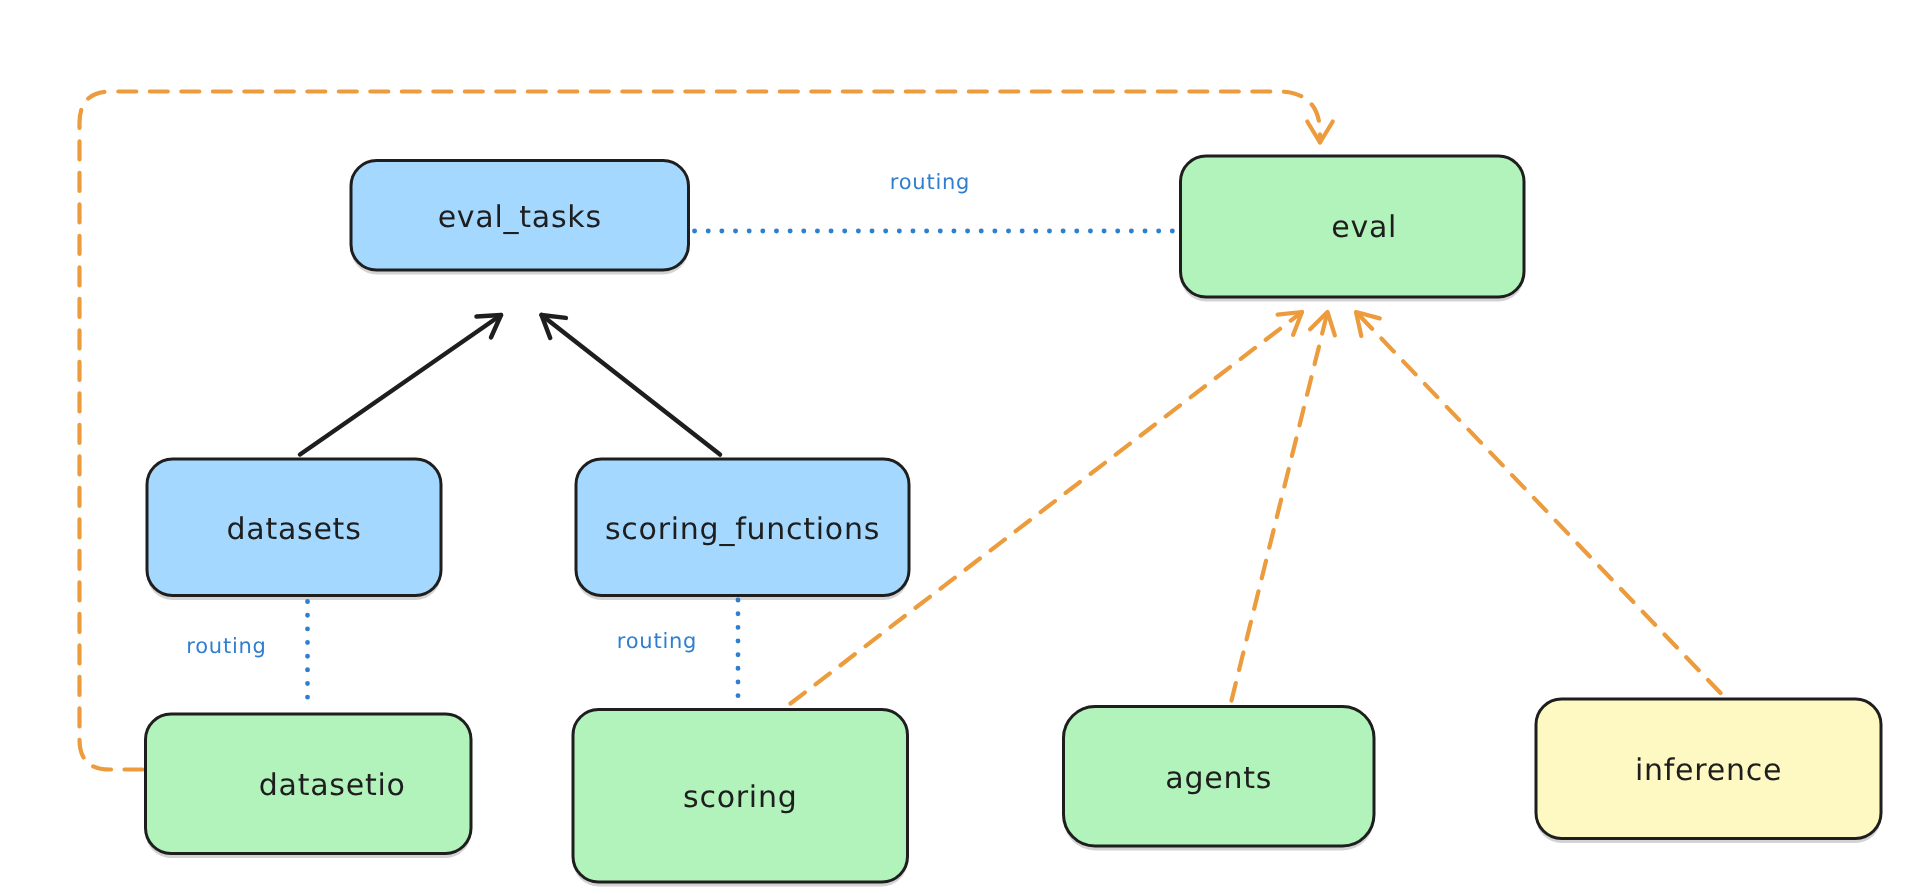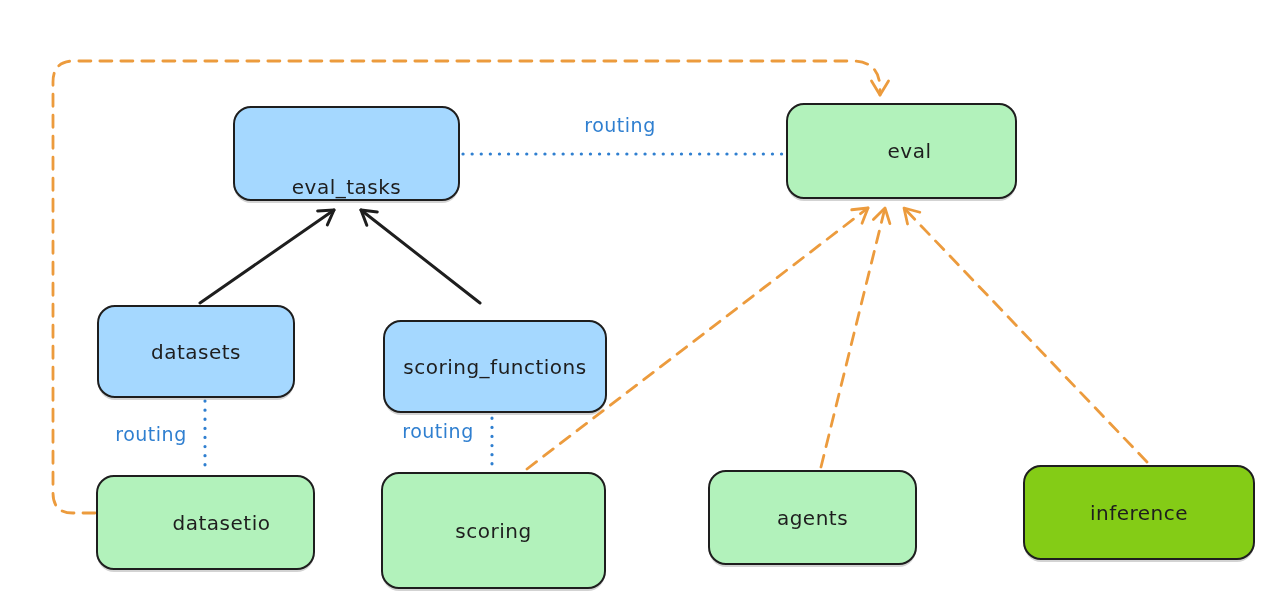--- a/index.html
+++ b/index.html
@@ -31,34 +31,34 @@
     align-items: center;
     justify-content: center;
     font-size: 20px;
     color: #1e1e1e;
     letter-spacing: 0.5px;
     box-shadow: 0 3px 0 -1px rgba(110,110,110,0.30);
   }
   .node.blue  { background: #a5d8ff; }
   .node.green { background: #b2f2bb; }
 
-  .node-eval-tasks        { left: 233px;  top: 106px; width: 227px; height: 95px; align-items: flex-end; }
+  .node-eval-tasks        { left: 233px;  top: 106px; width: 227px; height: 75px; }
   .node-eval              { left: 786px;  top: 103px; width: 231px; height: 96px; }
   .node-datasets          { left: 97px;   top: 305px; width: 198px; height: 93px; }
-  .node-scoring-functions { left: 383px;  top: 320px; width: 224px; height: 93px; }
+  .node-scoring-functions { left: 383px;  top: 305px; width: 224px; height: 93px; }
   .node-datasetio         { left: 96px;   top: 475px; width: 219px; height: 95px; padding-left: 32px; }
   .node-scoring           { left: 381px;  top: 472px; width: 225px; height: 117px; }
-  .node-agents            { left: 708px;  top: 470px; width: 209px; height: 95px; }
+  .node-agents            { left: 708px;  top: 470px; width: 209px; height: 95px; border-radius: 22px; }
   .node-inference         { left: 1023px; top: 465px; width: 232px; height: 95px; }
 
   .edge-label {
     position: absolute;
     width: 110px;
     text-align: center;
-    font-size: 19px;
+    font-size: 14px;
     color: #2f7fd0;
     letter-spacing: 0.5px;
   }
   .edge-label-top      { left: 565px; top: 114px; }
   .edge-label-datasets { left: 96px;  top: 423px; }
   .edge-label-scoring  { left: 383px; top: 420px; }
 </style>
 </head>
 <body>
 
@@ -109,21 +109,21 @@
   </div>
 
   <div class="node green node-scoring" style="background: rgb(178, 242, 187);">
     <span>scoring</span>
   </div>
 
   <div class="node green node-agents" style="background: rgb(178, 242, 187);">
     <span>agents</span>
   </div>
 
-  <div class="node green node-inference" style="background: #84cc16;">
+  <div class="node green node-inference" style="background: #fef9c3;">
     <span>inference</span>
   </div>
 
   <div class="edge-label edge-label-top">routing</div>
   <div class="edge-label edge-label-datasets">routing</div>
   <div class="edge-label edge-label-scoring">routing</div>
 
 </div>
 
 </body></html>

